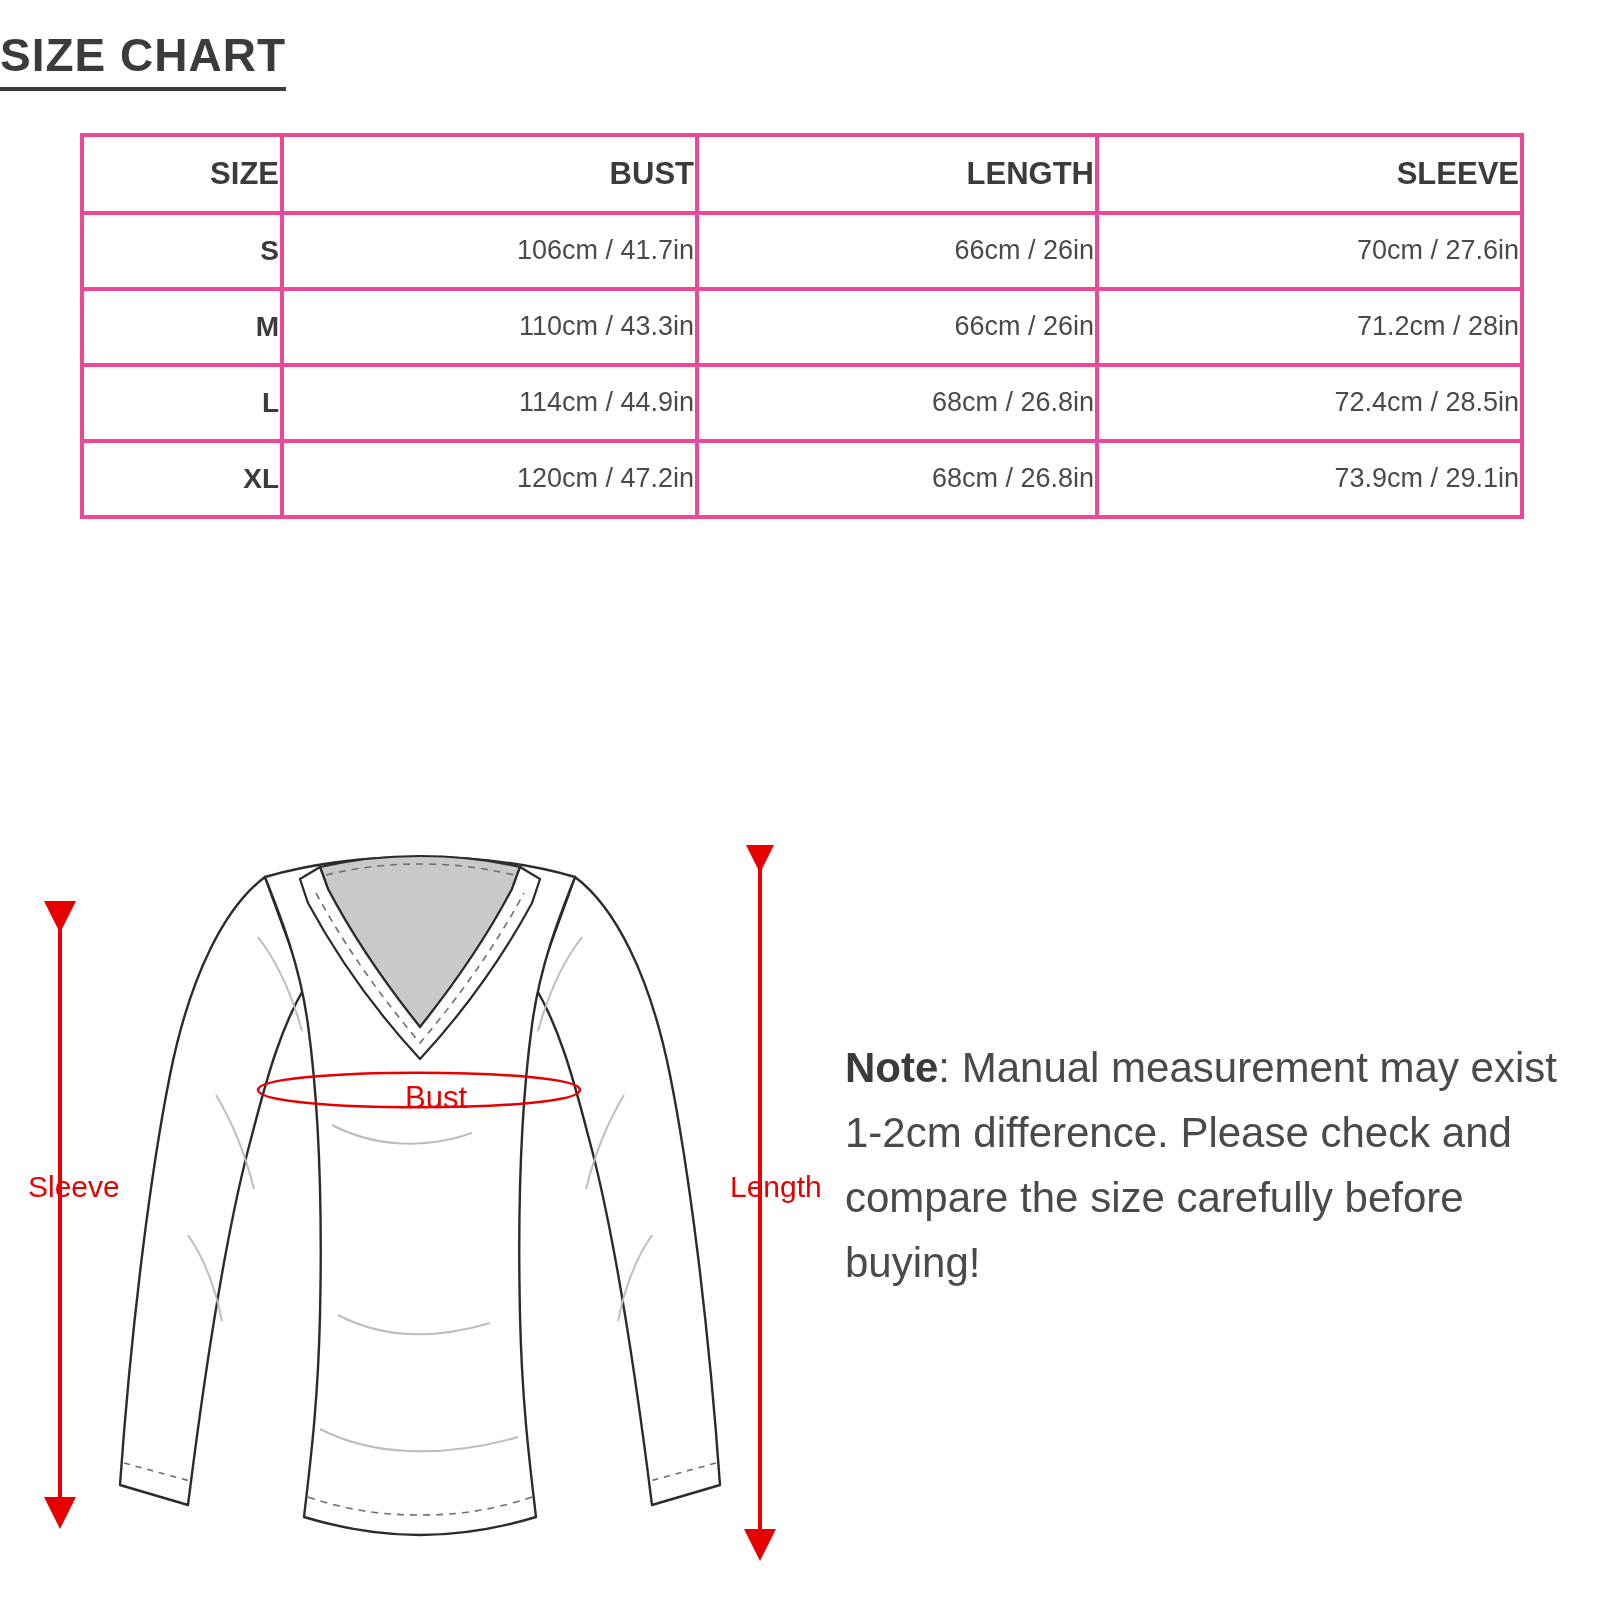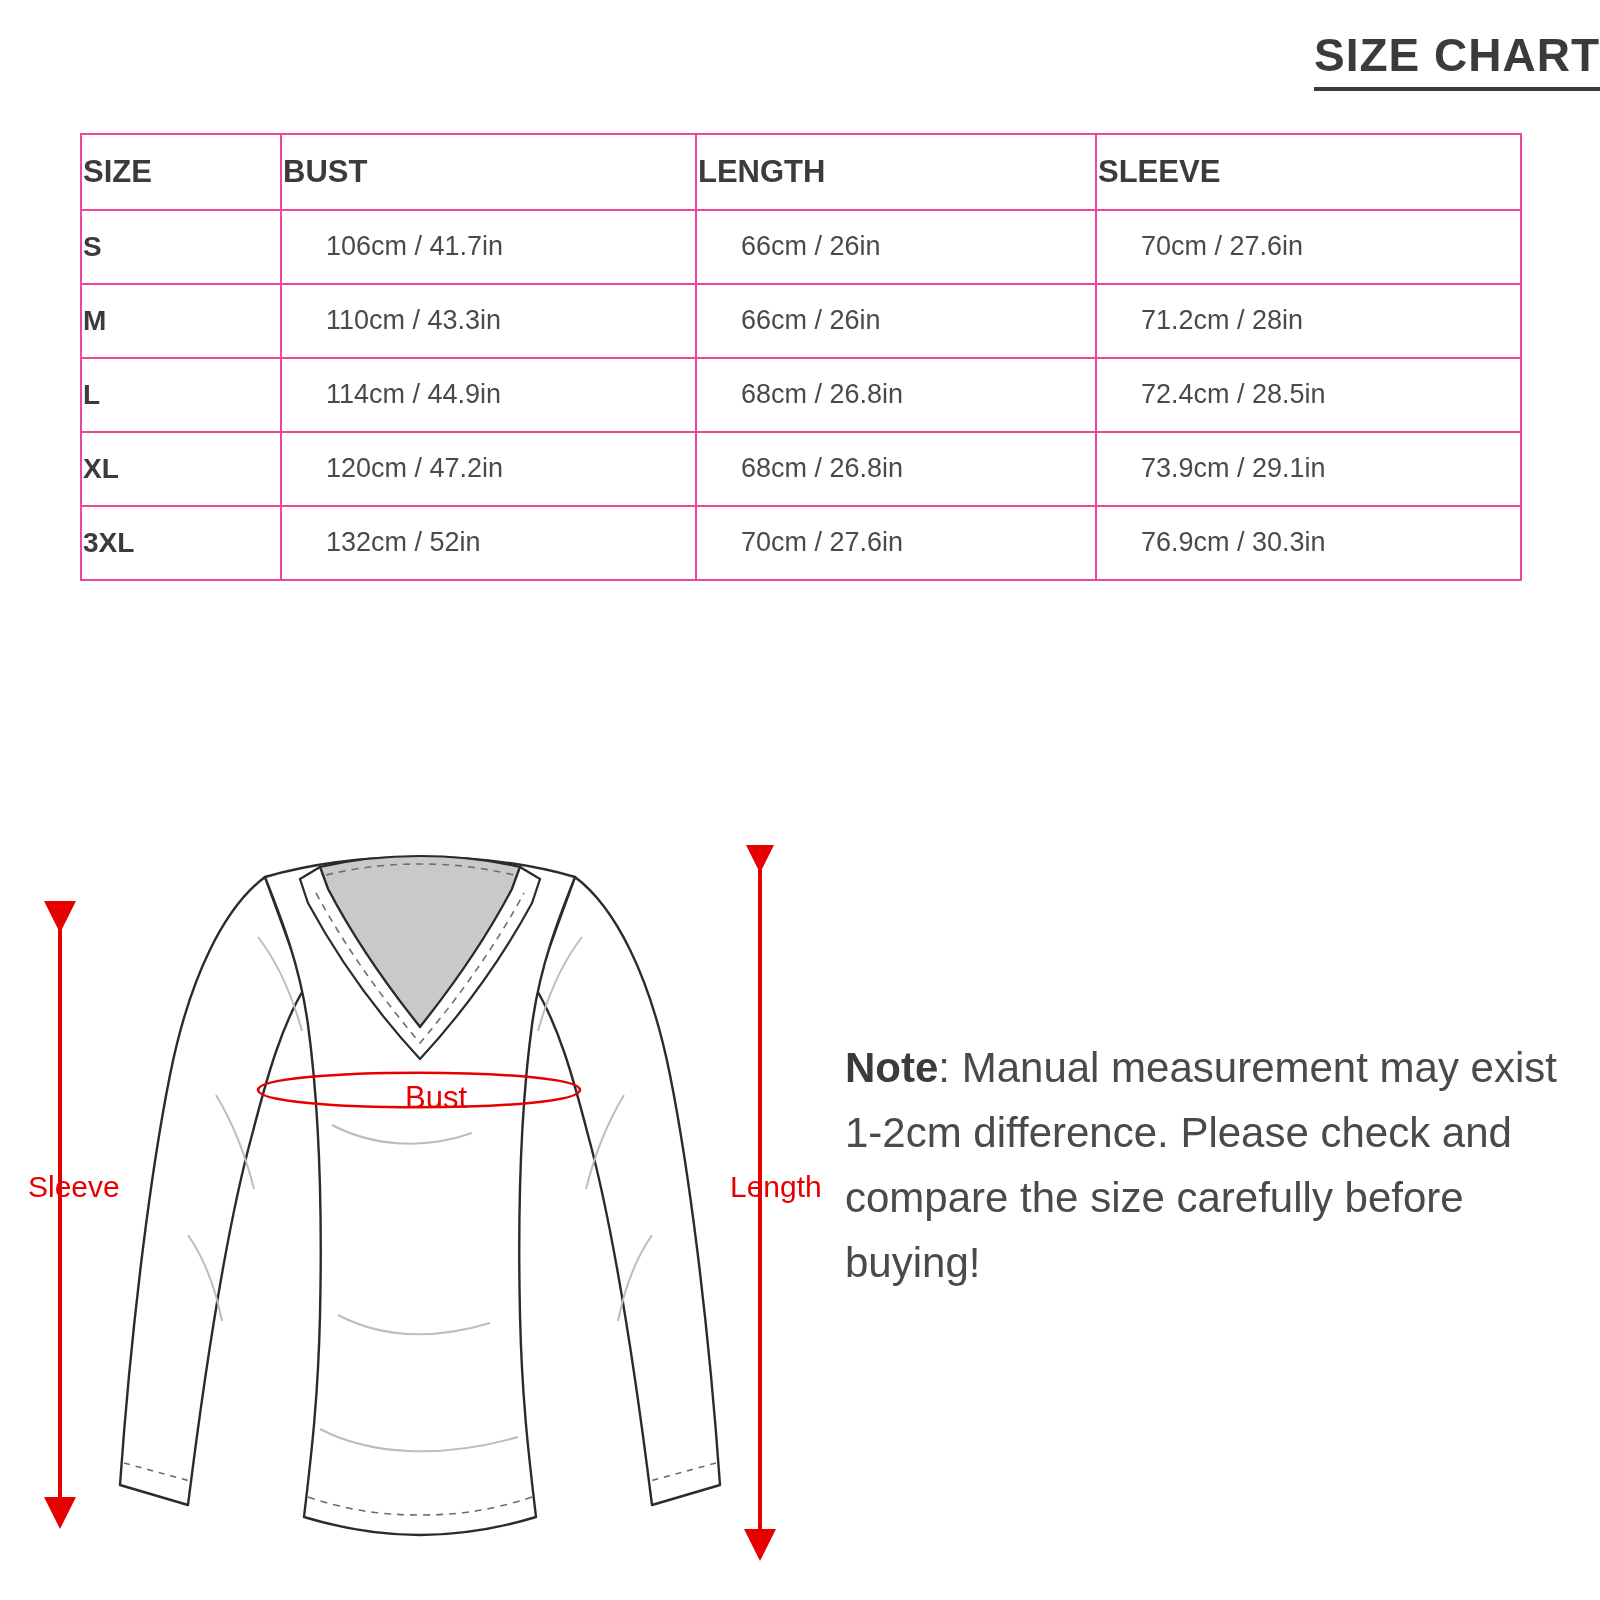--- a/index.html
+++ b/index.html
@@ -11,21 +11,21 @@
     width: 1600px;
     height: 1600px;
     font-family: "Liberation Sans", sans-serif;
     color: #3b3b3b;
     position: relative;
     overflow: hidden;
   }
 
   
   .title-wrap {
-    text-align: right;
+    text-align: left;
     padding-top: 30px;
   }
   .title {
     display: inline-block;
     font-size: 46px;
     font-weight: bold;
     letter-spacing: 1px;
     color: #3b3b3b;
     border-bottom: 4px solid #3b3b3b;
     padding-bottom: 6px;
@@ -36,22 +36,22 @@
   .table-wrap {
     margin: 42px 80px 0 80px;
   }
   table.size-table {
     width: 1440px;
     border-collapse: collapse;
     table-layout: fixed;
   }
   table.size-table th,
   table.size-table td {
-    border: 2px solid #ec4899;
-    text-align: left;
+    border: 4px solid #ec4899;
+    text-align: right;
     height: 70px;
     vertical-align: middle;
   }
   table.size-table th {
     font-size: 31px;
     font-weight: bold;
     color: #3b3b3b;
     height: 72px;
   }
   table.size-table td.size-cell {
@@ -151,26 +151,20 @@
         <td class="size-cell">L</td>
         <td class="val-cell">114cm / 44.9in</td>
         <td class="val-cell">68cm / 26.8in</td>
         <td class="val-cell">72.4cm / 28.5in</td>
       </tr>
       <tr>
         <td class="size-cell">XL</td>
         <td class="val-cell">120cm / 47.2in</td>
         <td class="val-cell">68cm / 26.8in</td>
         <td class="val-cell">73.9cm / 29.1in</td>
-      </tr>
-      <tr>
-        <td class="size-cell">3XL</td>
-        <td class="val-cell">132cm / 52in</td>
-        <td class="val-cell">70cm / 27.6in</td>
-        <td class="val-cell">76.9cm / 30.3in</td>
       </tr>
     </tbody>
   </table>
 </div>
 
 <div class="lower">
 
   <div class="shirt-area">
     <svg width="800" height="740" viewBox="0 0 800 740" xmlns="http://www.w3.org/2000/svg">
       <defs>

